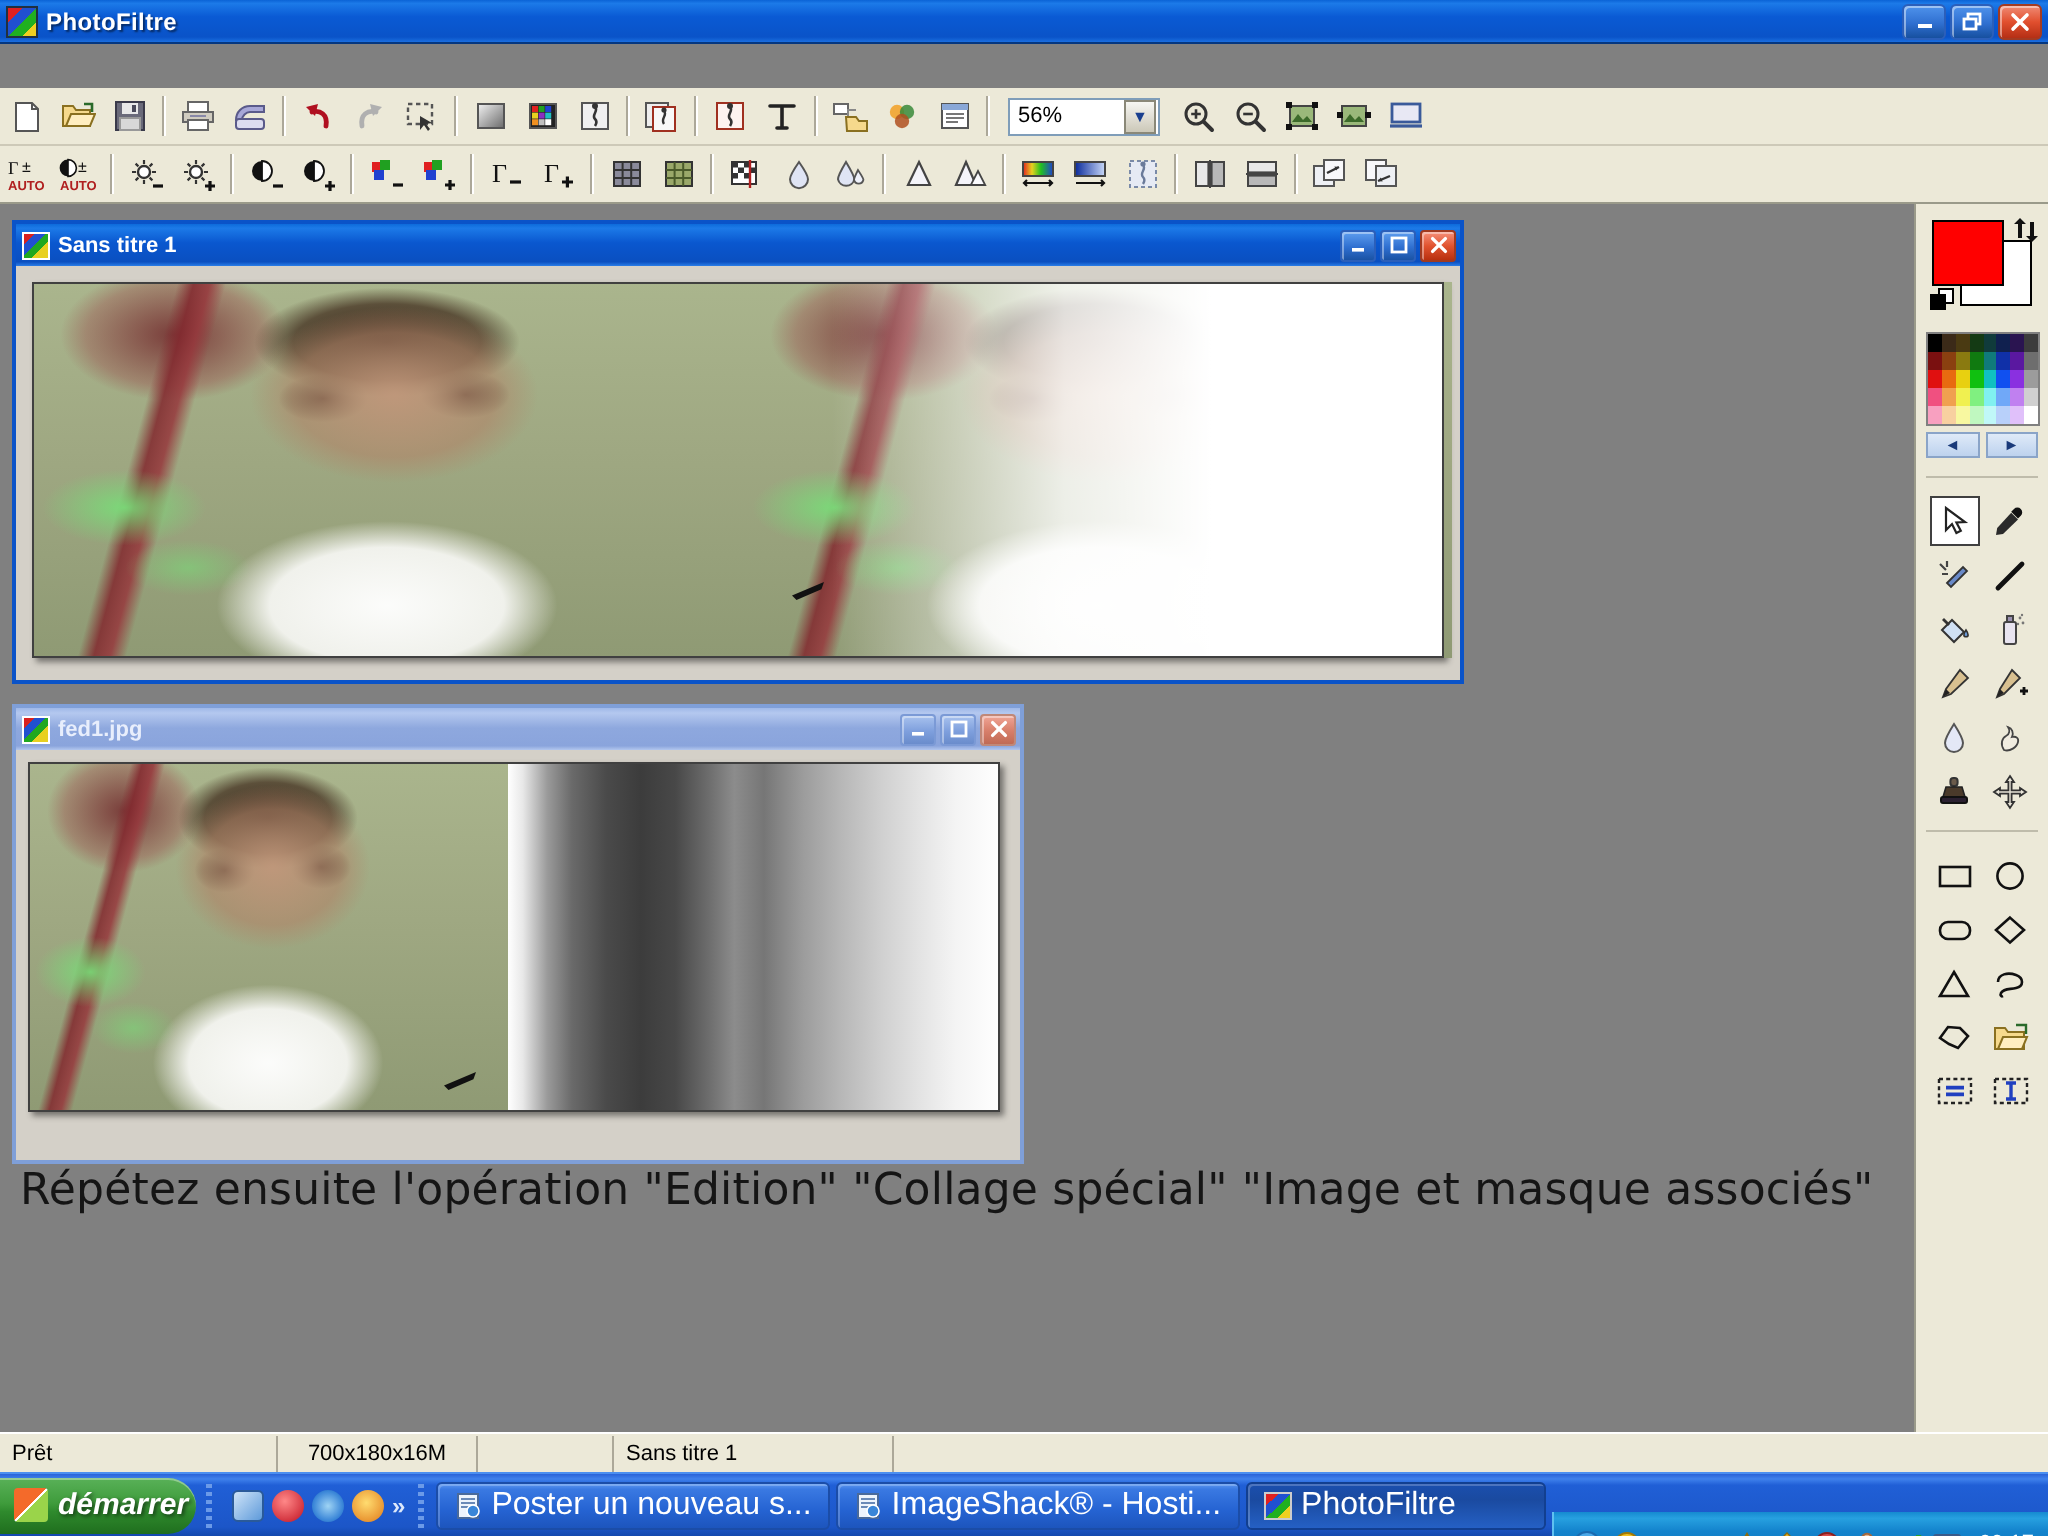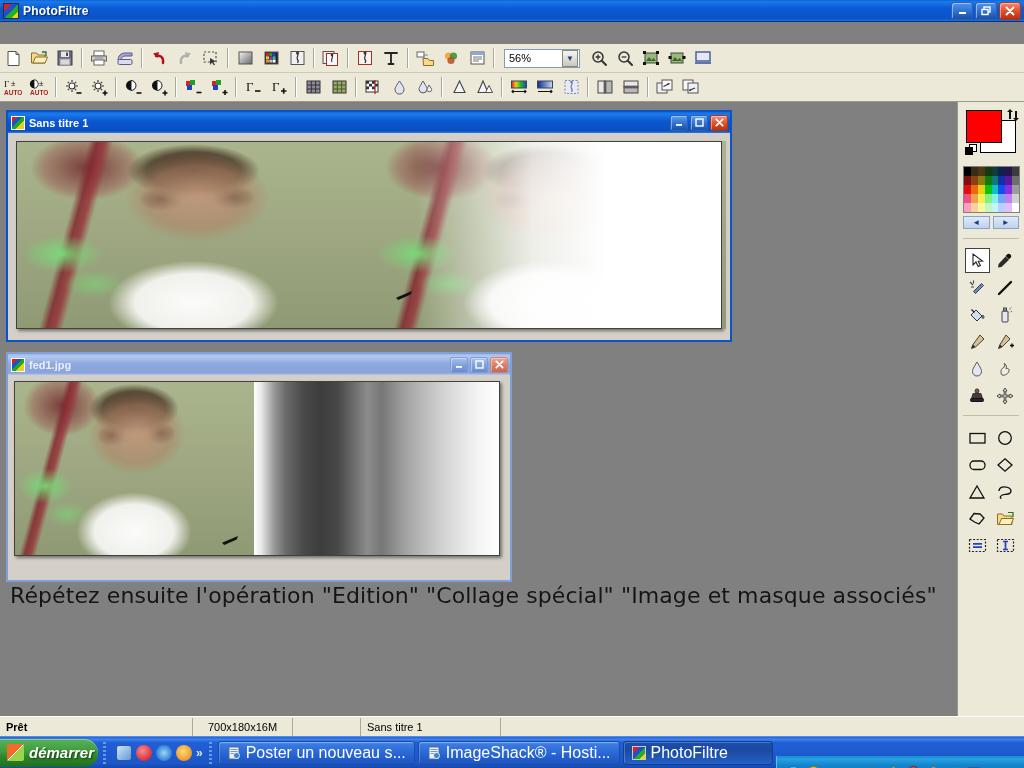--- a/index.html
+++ b/index.html
@@ -237,21 +237,21 @@
   }
   .toolbtn.sel { border: 1px solid #404040; background: #fff; }
 
   
   #statusbar {
     position: absolute; left: 0; top: 716px; width: 1024px; height: 20px;
     background: #ece9d8; border-top: 1px solid #fff;
     display: flex; align-items: center; font-size: 11px;
   }
   #statusbar .cell { height: 18px; display: flex; align-items: center; padding: 0 6px; border-right: 1px solid #aca899; }
-  #statusbar .c1 { width: 193px; font-weight: bold; }
+  #statusbar .c1 { width: 139px; }
   #statusbar .c2 { width: 100px; justify-content: center; }
   #statusbar .c3 { width: 68px; }
   #statusbar .c4 { width: 140px; }
   #statusbar .c5 { flex: 1; border-right: none; }
 
   
   #taskbar {
     position: absolute; left: 0; top: 736px; width: 1024px; height: 32px;
     background: linear-gradient(to bottom, #2a63d8 0%, #3f81ec 8%, #205fd6 18%, #1c56c8 85%, #1348ae 100%);
     display: flex; align-items: center;

